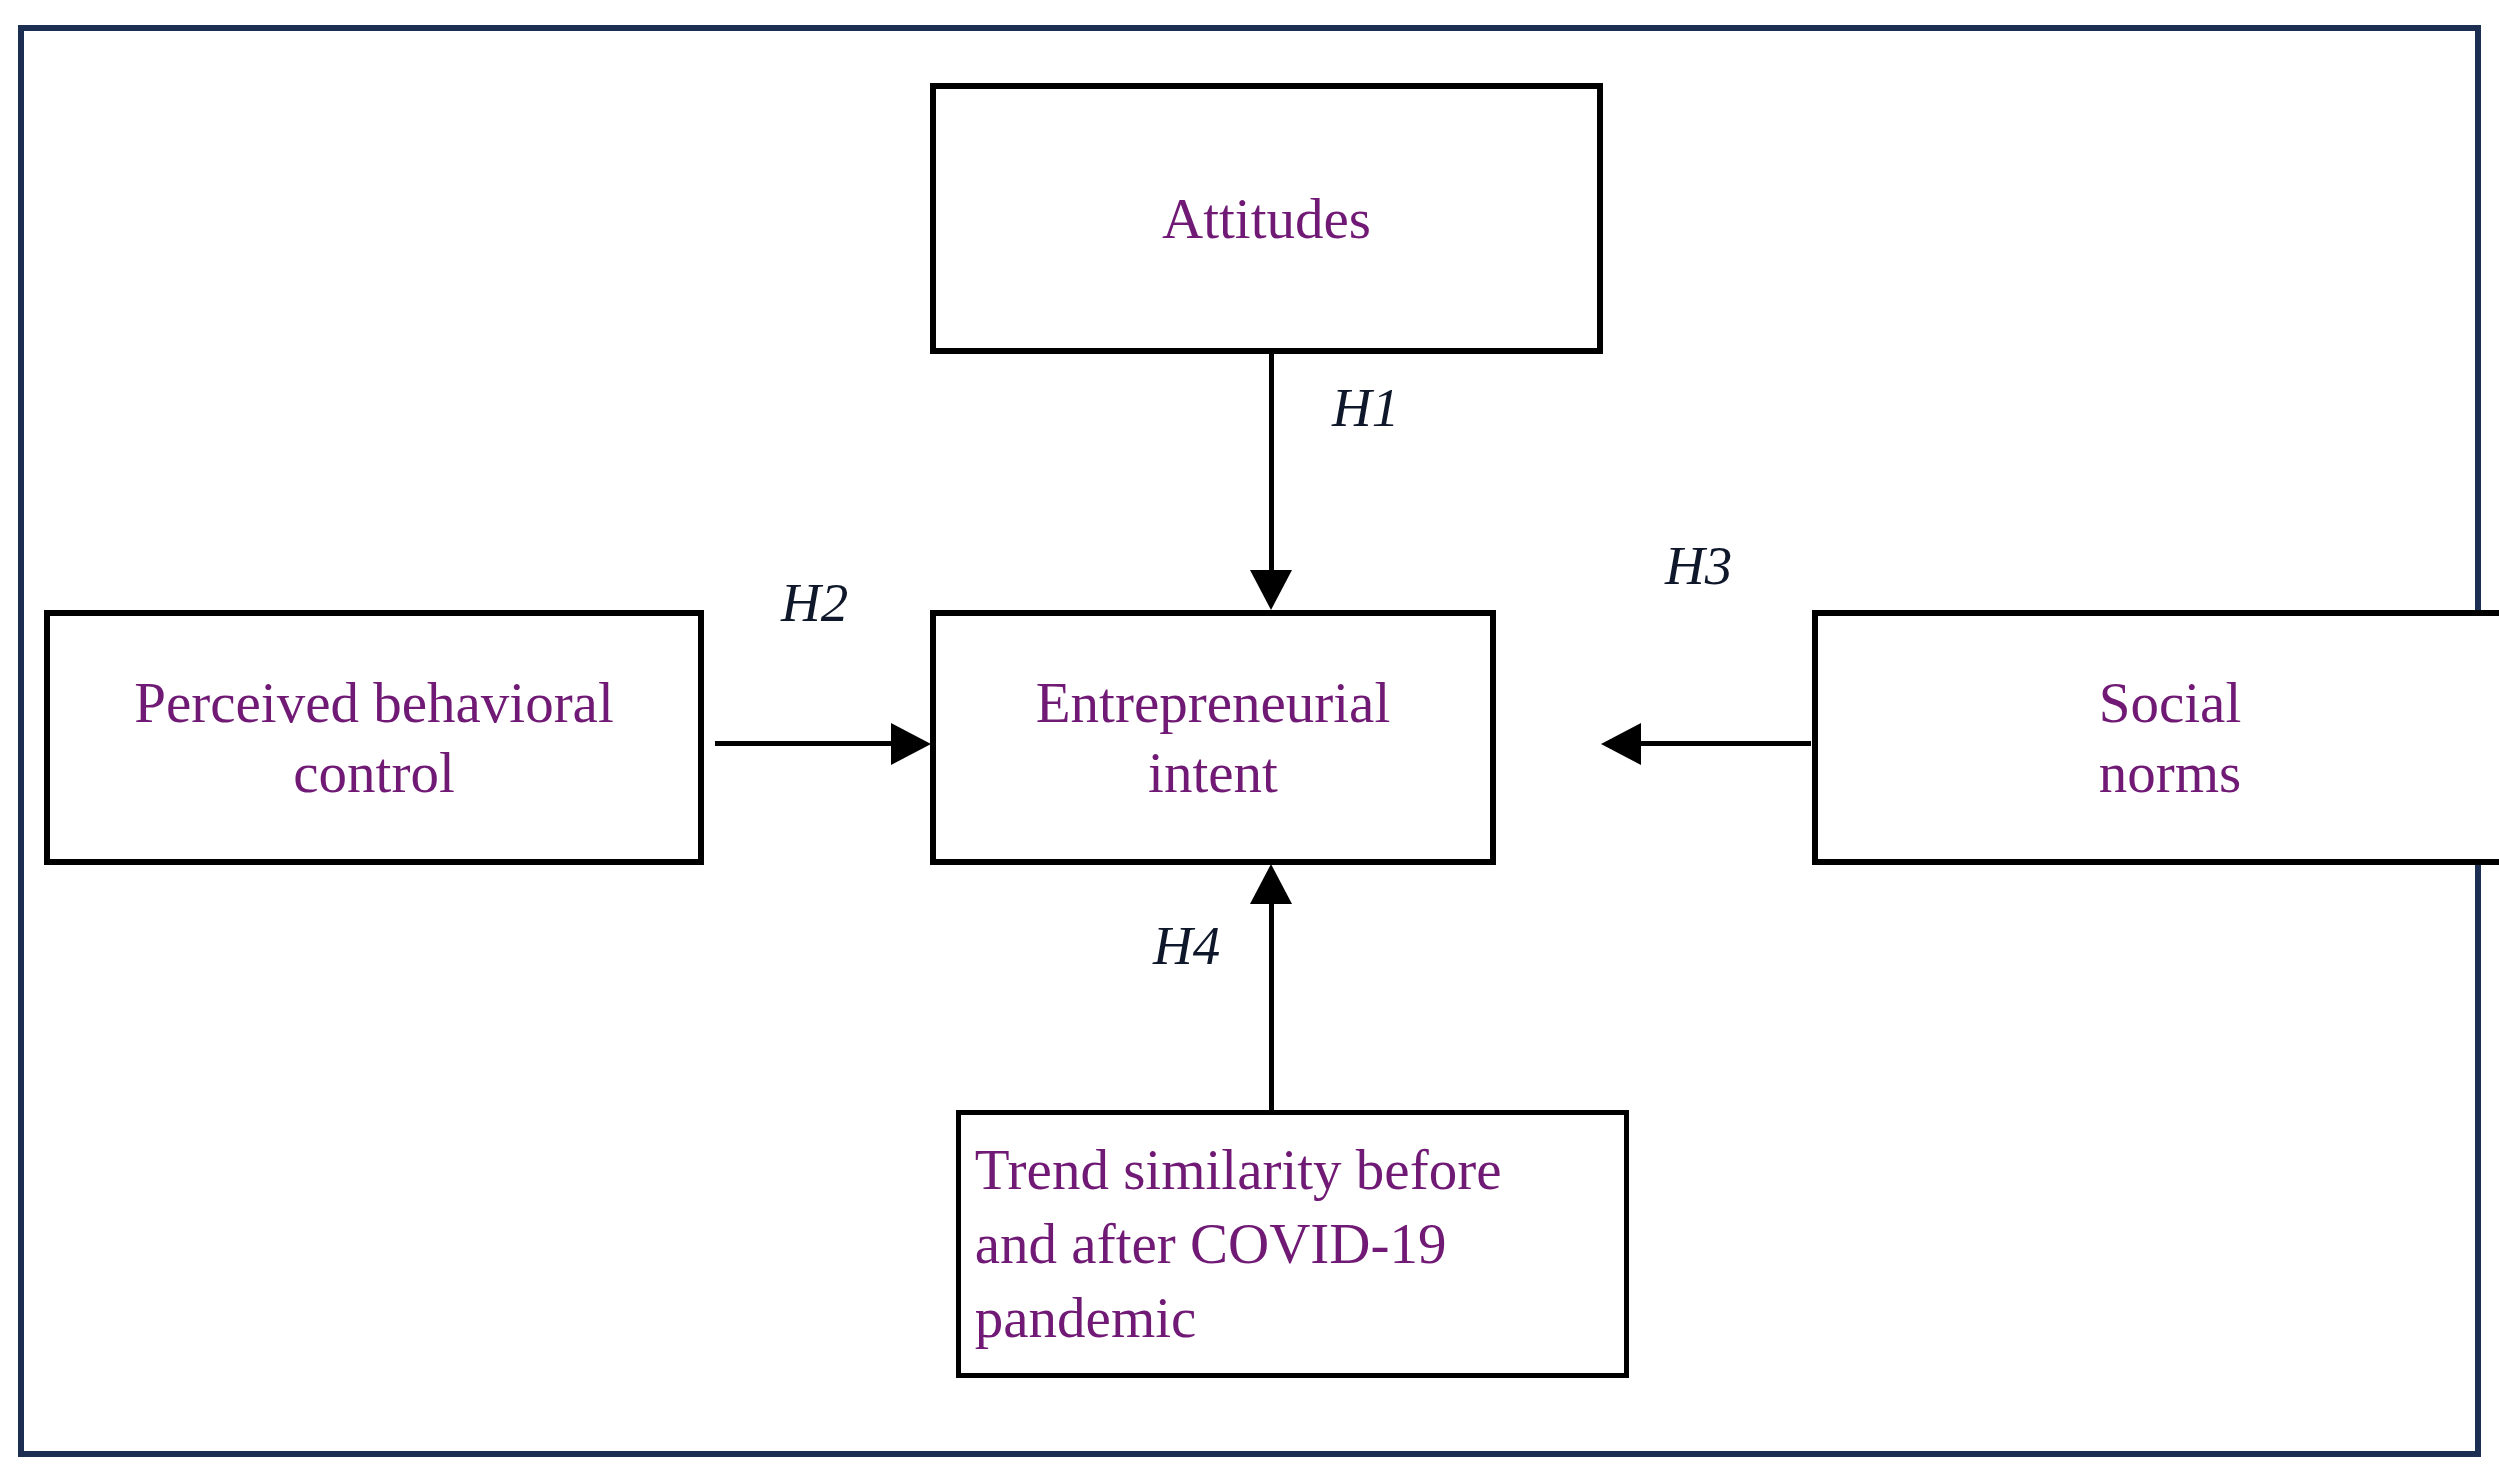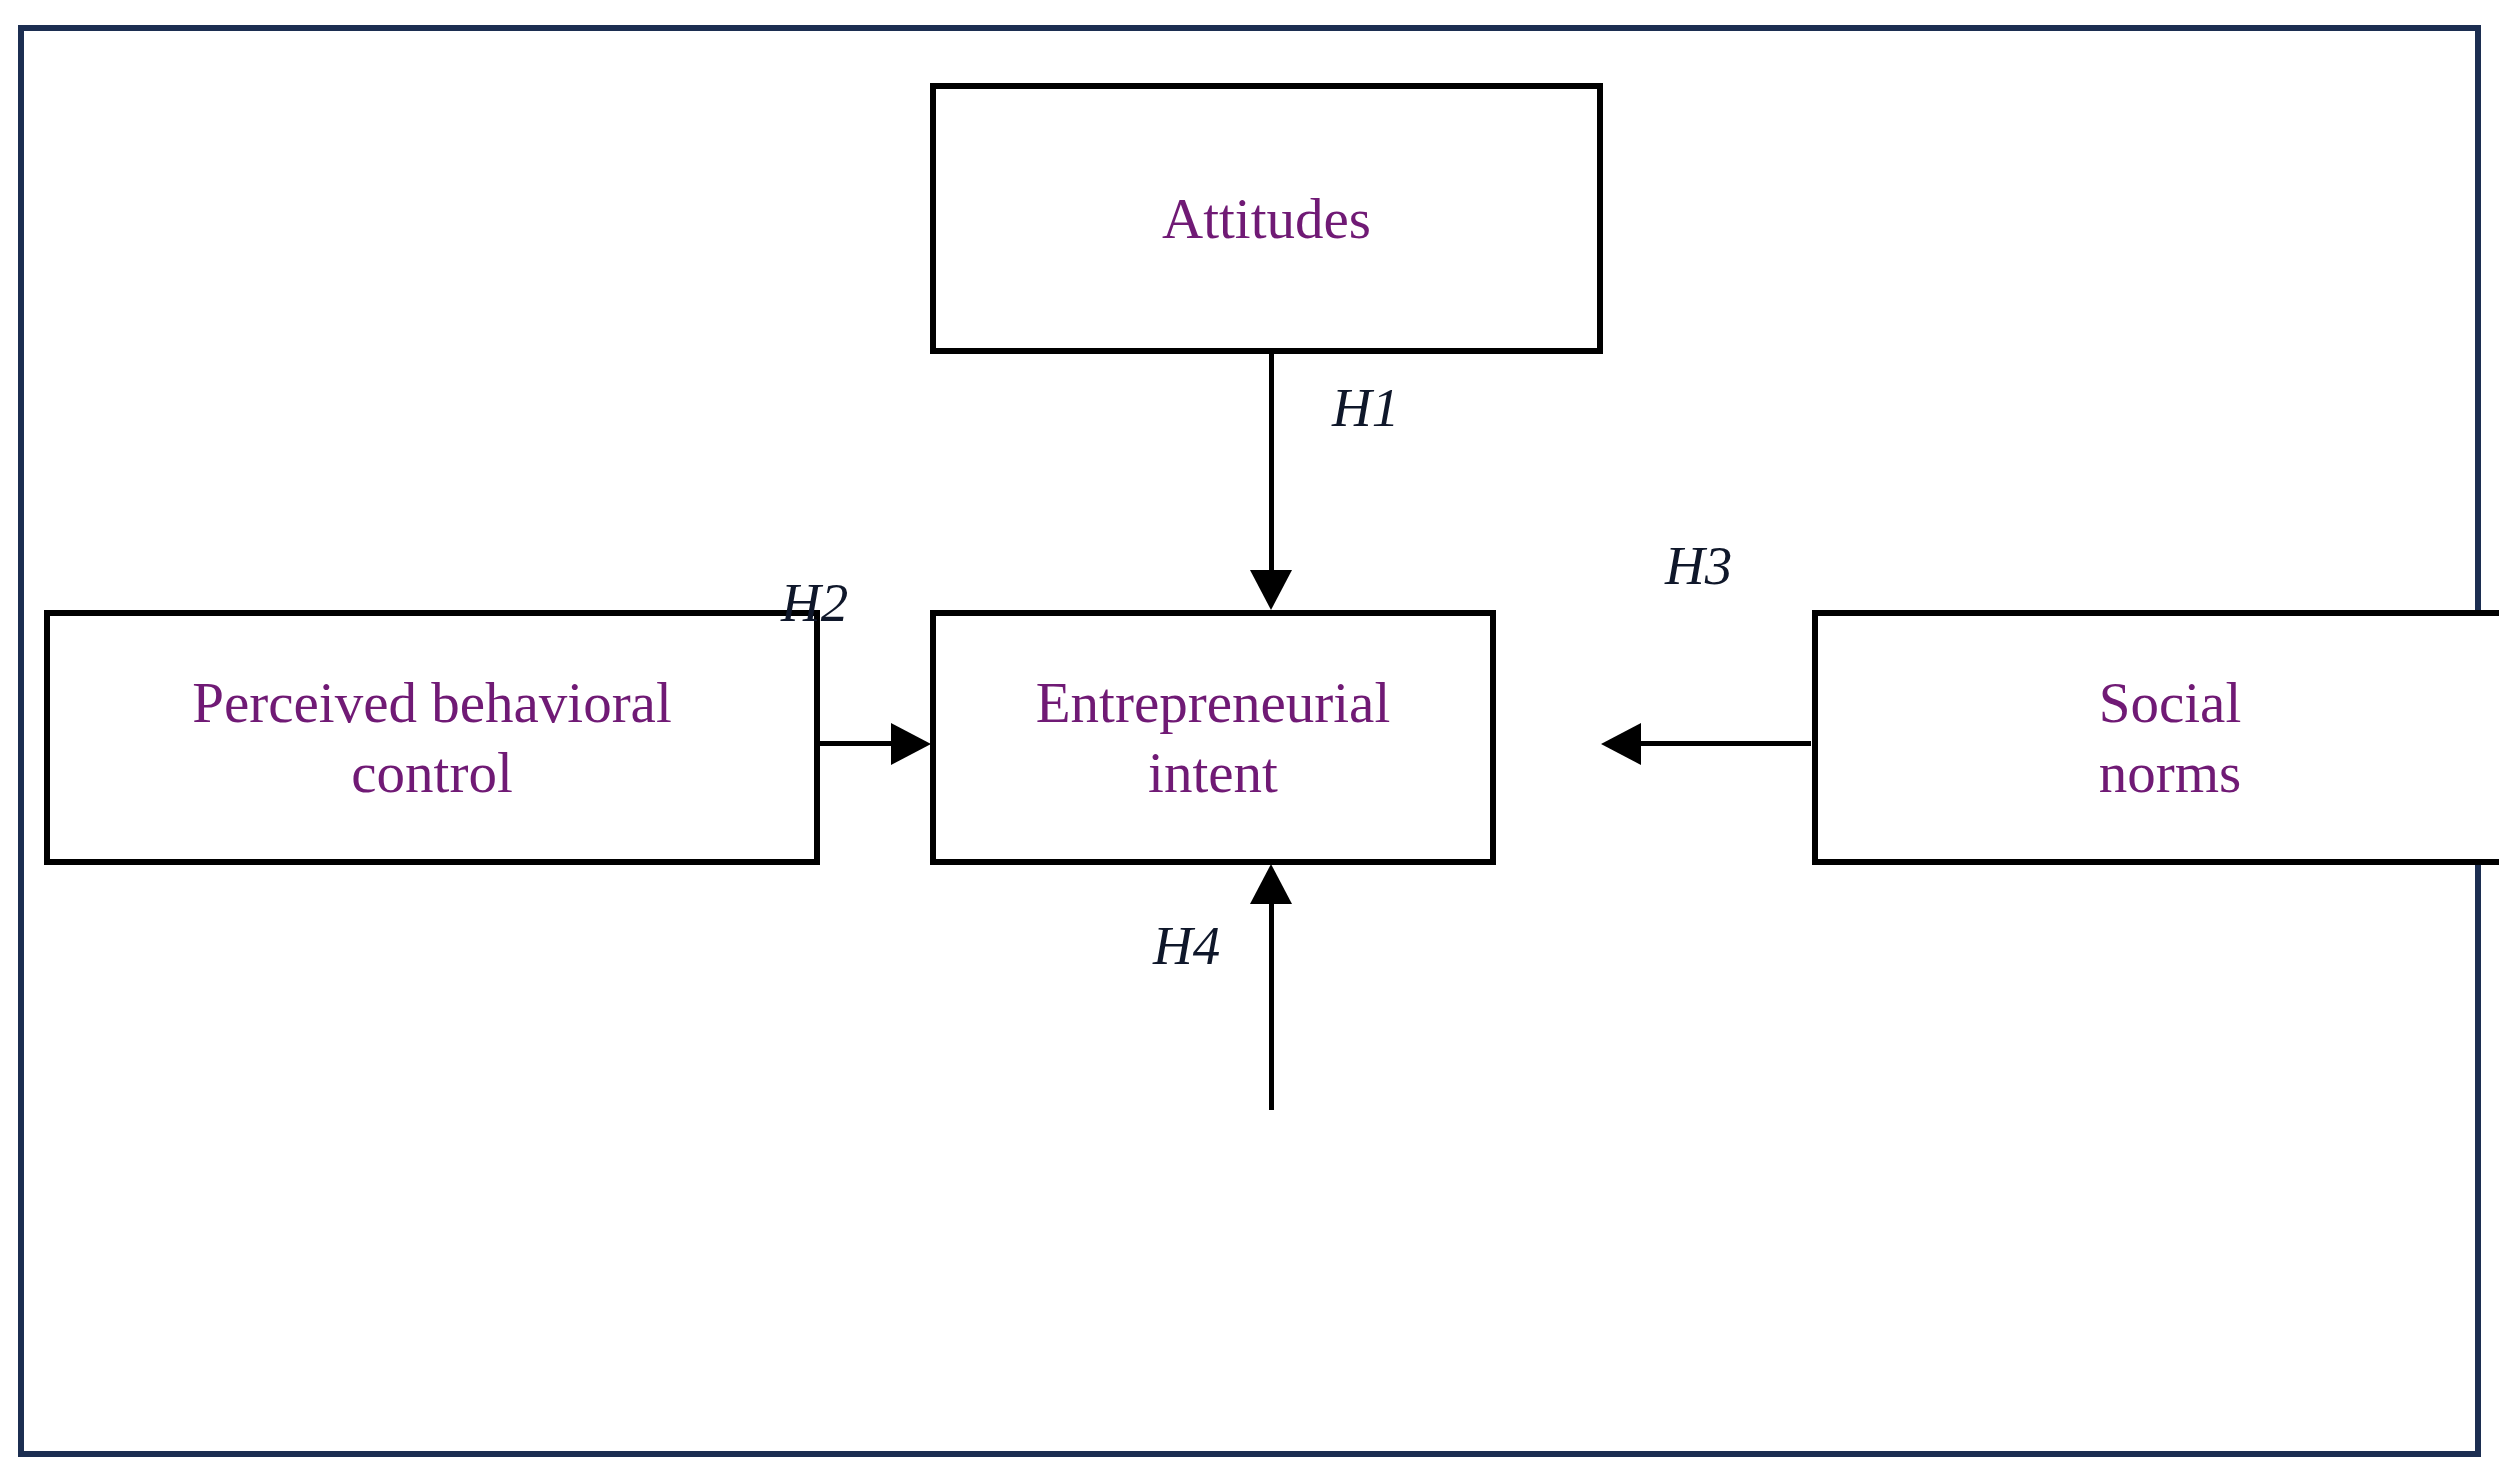--- a/index.html
+++ b/index.html
@@ -48,21 +48,21 @@
     padding: 0 7.6px;
   }
   
   #box-attitudes {
     left: 930px; top: 83px; width: 673px; height: 271px;
   }
   #box-entrepreneurial-intent {
     left: 930px; top: 610px; width: 566px; height: 255px;
   }
   #box-perceived-behavioral-control {
-    left: 44px; top: 610px; width: 776px; height: 255px;
+    left: 44px; top: 610px; width: 660px; height: 255px;
   }
   #box-social-norms {
     left: 1812px; top: 610px; width: 716px; height: 255px;
   }
   #box-trend-similarity {
     left: 956px; top: 1110px; width: 673px; height: 268px;
     border-width: 5.4px;
     align-items: center;
     justify-content: flex-start;
   }
@@ -172,15 +172,20 @@
 
   <div class="node-box" id="box-social-norms">
     <span class="node-label">Social
 norms</span>
   </div>
 
   <div class="arrow-line-v" id="arrow-h4-line"></div>
   <div class="arrow-head up" id="arrow-h4-head"></div>
   <span class="hyp-label" id="label-h4">H4</span>
 
+  <div class="node-box" id="box-trend-similarity">
+    <span class="node-label">Trend similarity before
+and after COVID-19
+pandemic</span>
+  </div>
 
 </div>
 
 
 </body></html>

